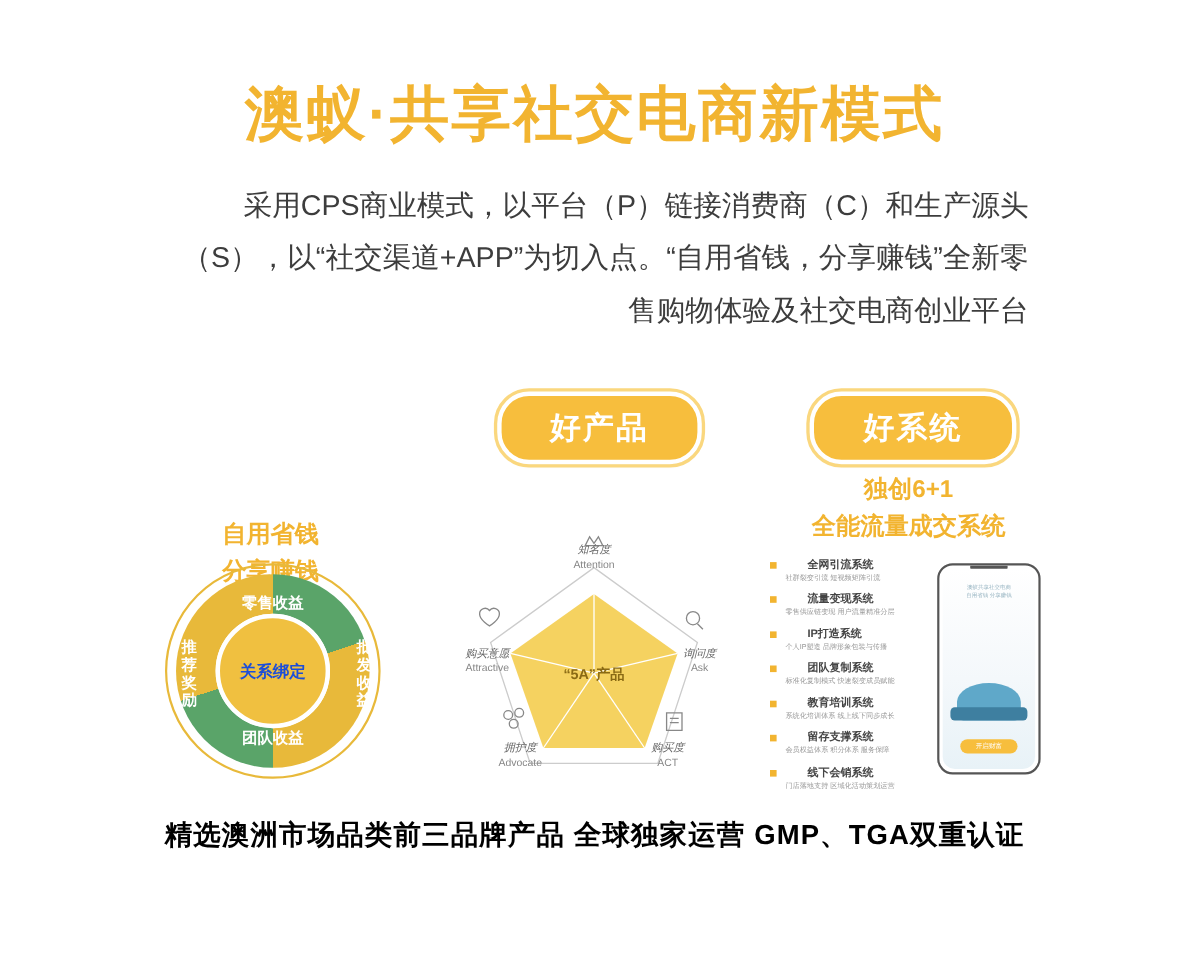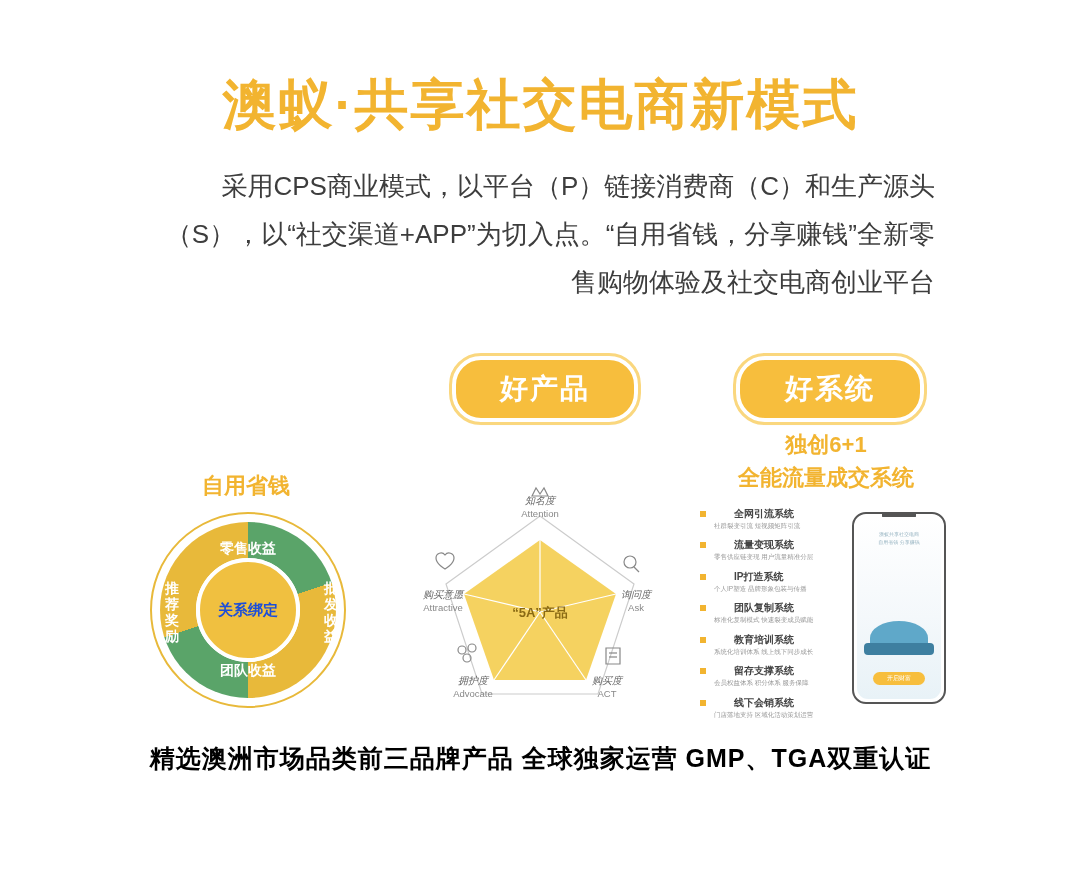--- a/index.html
+++ b/index.html
@@ -302,20 +302,21 @@
 
   <div class="main-title">澳蚁·共享社交电商新模式</div>
 
   <div class="intro">采用CPS商业模式，以平台（P）链接消费商（C）和生产源头（S），以“社交渠道+APP”为切入点。“自用省钱，分享赚钱”全新零售购物体验及社交电商创业平台</div>
 
   <div class="pill pill-2">好产品</div>
   <div class="pill pill-3">好系统</div>
 
   <div class="cap cap-1">
     <div>自用省钱</div>
+    <div>分享赚钱</div>
   </div>
 
   <div class="cap cap-3">
     <div>独创6+1</div>
     <div>全能流量成交系统</div>
   </div>
 
   <div class="donut-wrap">
     <div class="donut-outer"></div>
     <div class="donut-ring"></div>

